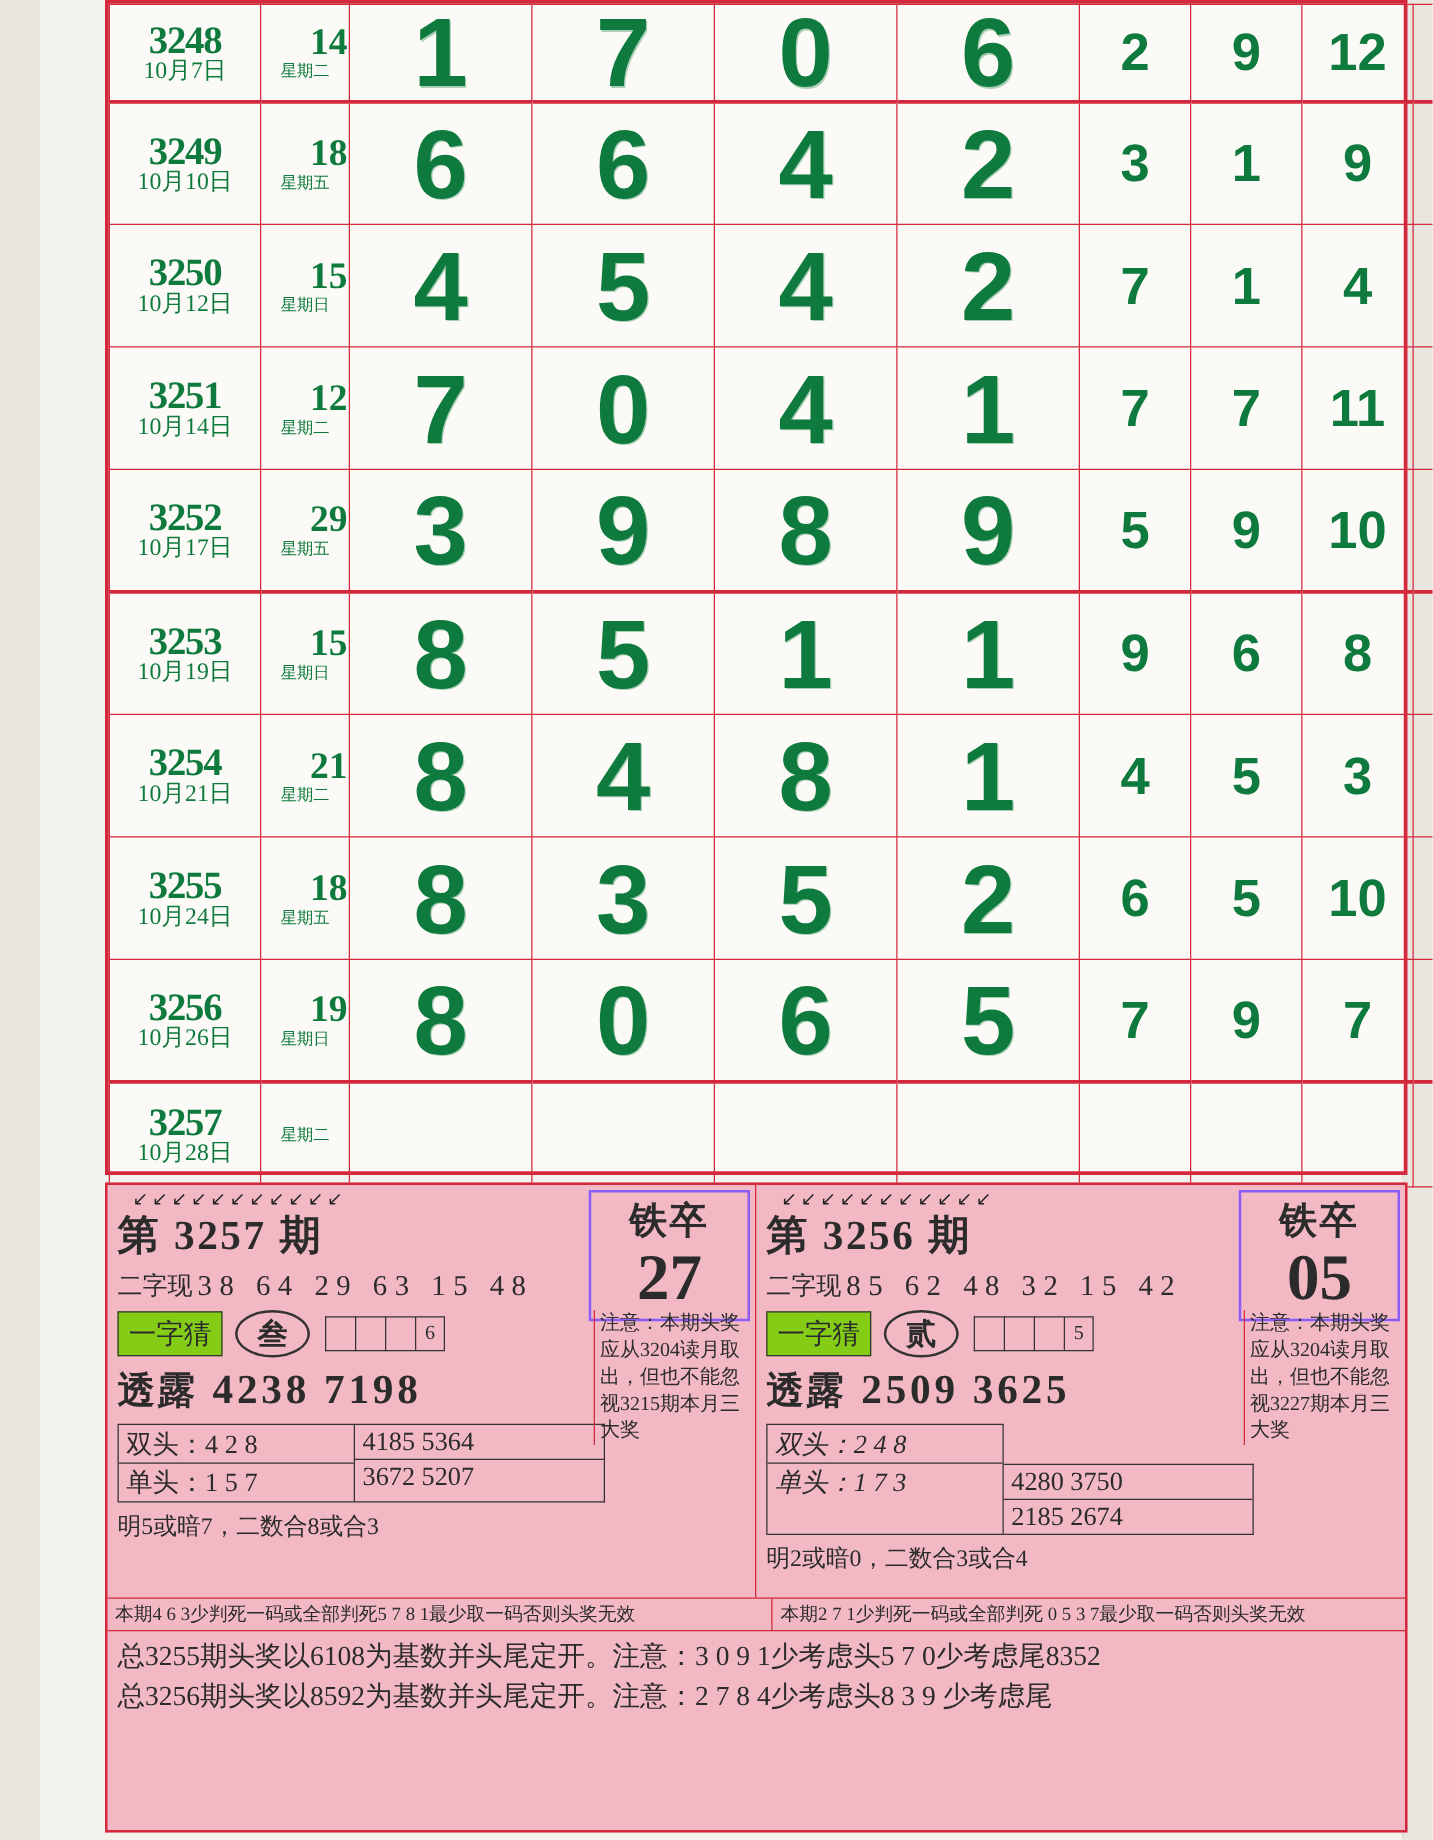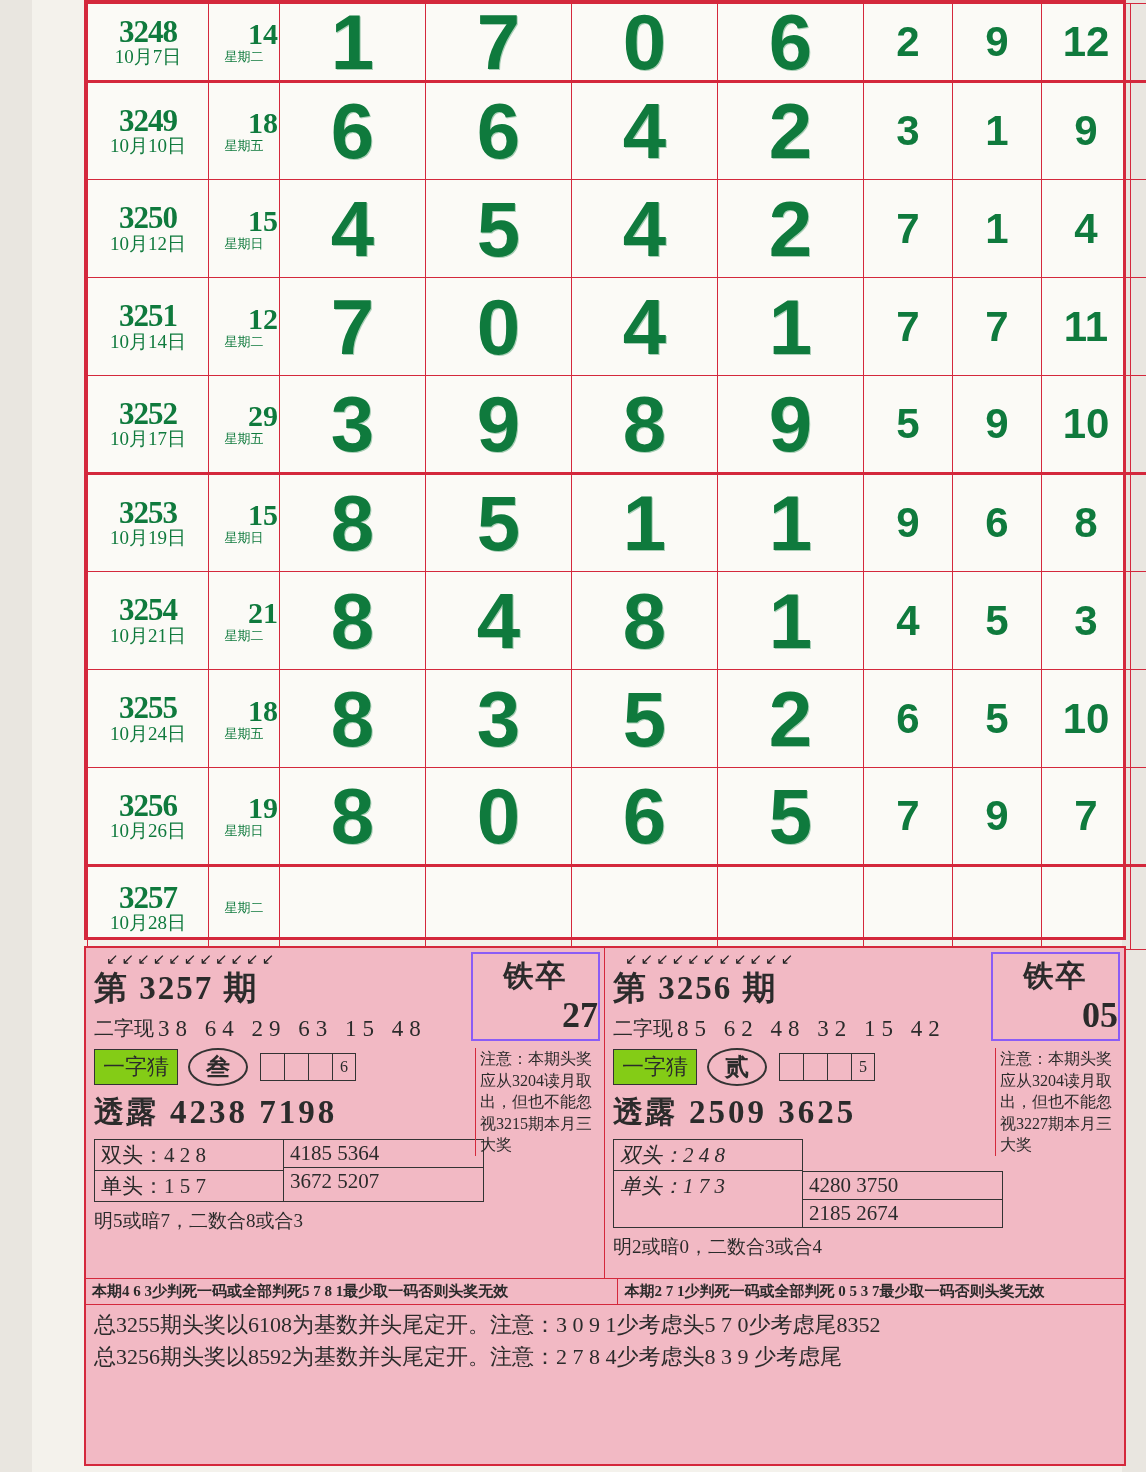--- a/index.html
+++ b/index.html
@@ -79,21 +79,21 @@
   .issue-title{font-size:33px;font-weight:bold;margin-top:12px;letter-spacing:2px;}
   .sevenstar{
     position:absolute;right:36px;top:6px;font-size:13px;line-height:1.25;width:16px;
   }
   .badge{
     width:125px;border:2px solid #8b5cf6;text-align:center;padding:2px 0 6px 0;
     background:#f2b9c4;
     position:absolute;right:4px;top:4px;
   }
   .badge .t{font-size:30px;font-weight:bold;letter-spacing:2px;}
-  .badge .n{font-size:36px;font-weight:bold;line-height:1;text-align:right;}
+  .badge .n{font-size:52px;font-weight:bold;line-height:1;}
   .row-line{display:flex;align-items:center;margin-top:4px;font-size:21px;}
   .row-line .lbl{font-size:20px;margin-right:4px;white-space:nowrap;}
   .nums-sp{letter-spacing:6px;font-size:23px;}
   .guess-row{display:flex;align-items:center;margin-top:6px;}
   .guess-box{border:1.5px solid #333;padding:2px 8px;font-size:22px;background:#84cc16;}
   .oval{
     border:2px solid #333;border-radius:50%;padding:1px 16px;margin-left:10px;
     font-size:24px;font-weight:bold;background:#f2b9c4;
   }
   .cells{display:flex;margin-left:12px;}
@@ -106,21 +106,21 @@
   .gcol{border:1.5px solid #333;box-sizing:border-box;}
   .gcol .g{padding:1px 6px;font-size:21px;border-bottom:1.5px solid #333;white-space:nowrap;}
   .gcol .g:last-child{border-bottom:none;}
   .note-line{font-size:19px;margin-top:6px;}
   .rightnote{
     position:absolute;right:4px;top:100px;width:125px;font-size:16px;line-height:1.35;
     border-left:1px solid #d4283c;padding-left:4px;box-sizing:border-box;
   }
   .warn{
     border-top:1.5px solid #d4283c;border-bottom:1.5px solid #d4283c;
-    display:flex;font-size:15px;font-weight:bold;gap:25px;
+    display:flex;font-size:15px;font-weight:normal;gap:25px;
   }
   .warn div{width:50%;padding:3px 6px;box-sizing:border-box;}
   .warn div+div{border-left:1px solid #d4283c;}
   .bottom{padding:4px 8px;}
   .bottom .bl{font-size:22px;line-height:1.45;white-space:nowrap;}
 </style>
 </head>
 <body>
 
 <div class="pinkborder"></div>

